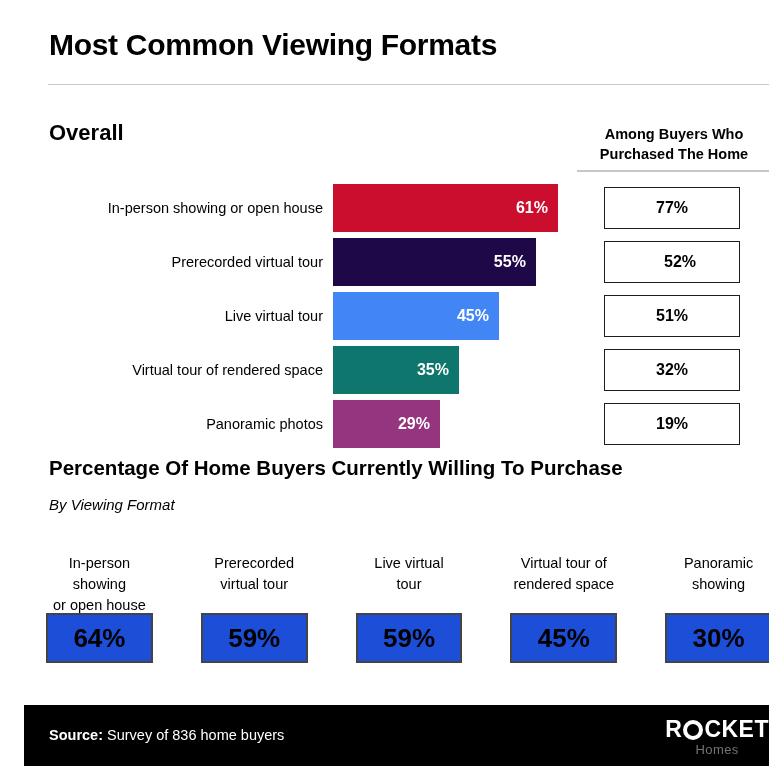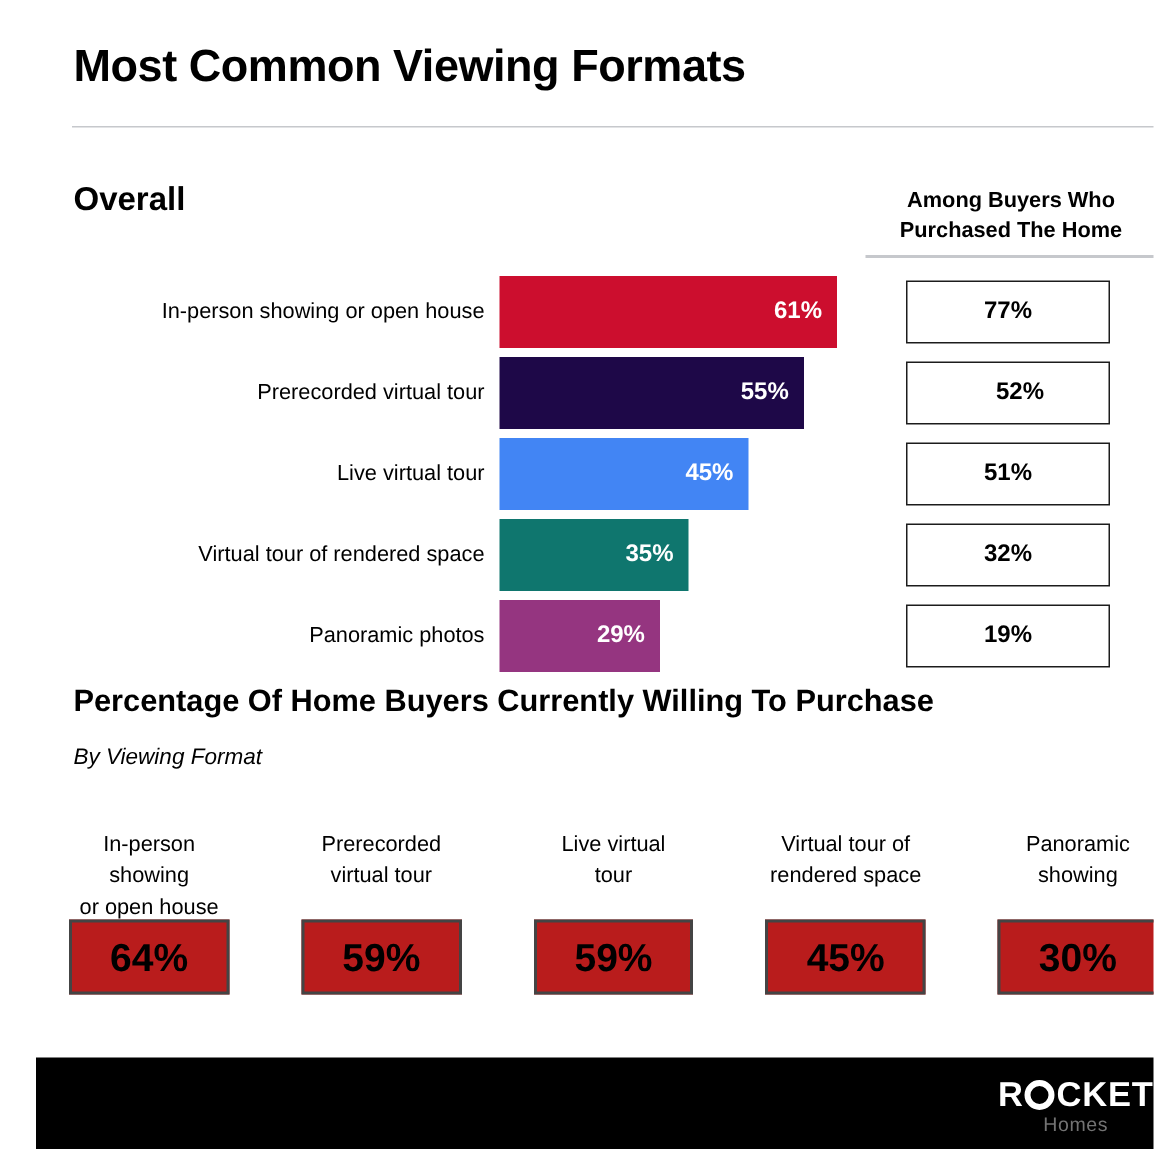--- a/index.html
+++ b/index.html
@@ -170,21 +170,21 @@
     text-align: center;
     font-size: 14.5px;
     line-height: 21px;
     color: #000000;
     height: 48px;
   }
   .grid-box {
     margin-top: 12px;
     height: 50px;
     border: 2px solid #444444;
-    background: #b91c1c;
+    background: #1d4ed8;
     box-sizing: border-box;
     text-align: center;
     line-height: 46px;
     font-size: 26px;
     font-weight: bold;
     color: #000000;
   }
 
   
   .footer {
@@ -348,20 +348,24 @@
       <div class="grid-head">
         <div>Panoramic</div>
         <div>showing</div>
       </div>
       <div class="grid-box">30%</div>
     </div>
 
   </div>
 
   <div class="footer">
+    <div class="footer-source">
+      <b>Source:</b>
+      <span>Survey of 836 home buyers</span>
+    </div>
     <div class="logo">
       <div class="logo-main">
         <span>R</span>
         <span class="logo-o"></span>
         <span>CKET</span>
       </div>
       <div class="logo-sub">Homes</div>
     </div>
   </div>
 

